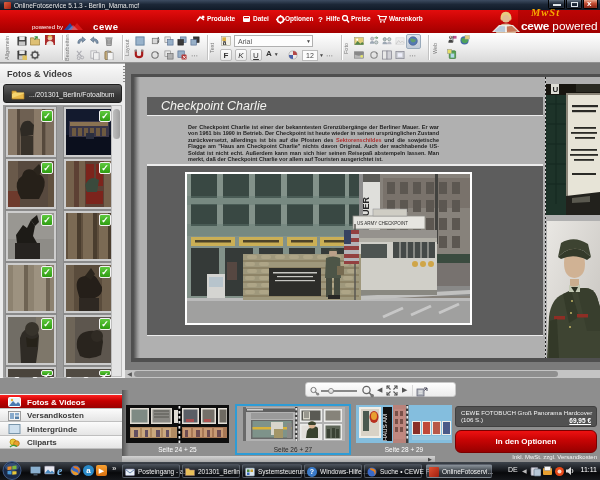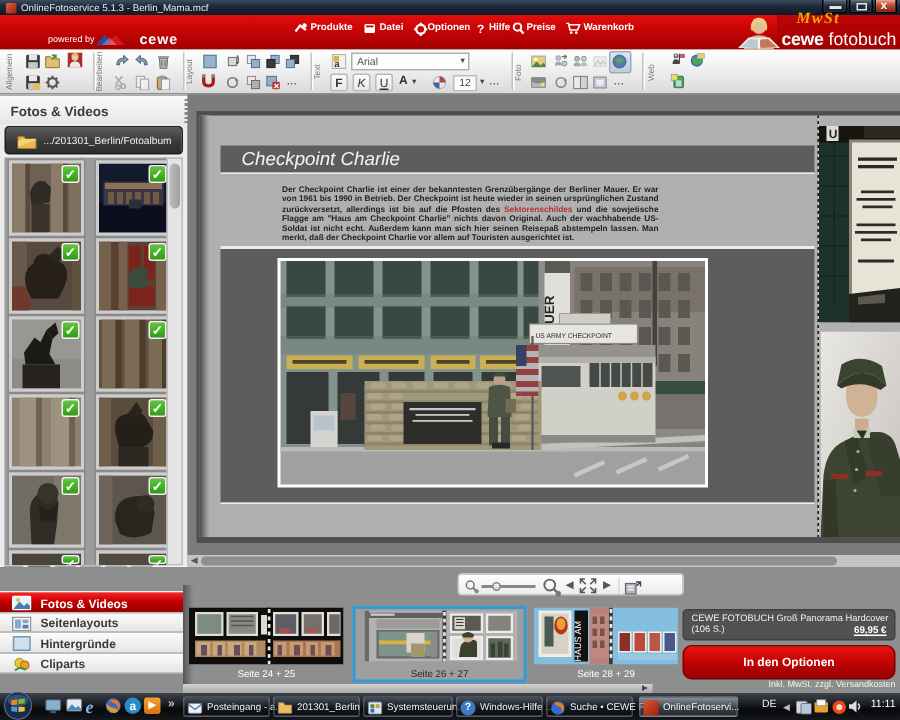--- a/index.html
+++ b/index.html
@@ -167,21 +167,21 @@
   <svg class="abs" style="left:490px;top:11px;" width="32" height="22" viewBox="0 0 32 22">
     <circle cx="16" cy="7" r="4.6" fill="#e2bd93"></circle>
     <path d="M10.5,8 Q10.5,0.5 16,0.8 Q21.5,1 21.5,8 L20.5,10 Q19.5,3.8 16,3.8 Q12.5,3.8 11.5,10 Z" fill="#e8cc80"></path>
     <path d="M6,22 Q7,12.5 16,12.5 Q25,12.5 26,22 Z" fill="#d8b898"></path>
     <path d="M2,21 L9,14 L23,14 L30,21 Z" fill="#ece8e0"></path>
     <path d="M4,20.5 L10,15 L16,15.5 L15,21 Z" fill="#b8c8d8"></path>
     <path d="M28,20.5 L22,15 L16,15.5 L17,21 Z" fill="#c87858"></path>
     <path d="M15.2,14.5 L16.8,14.5 L16.5,21.5 L15.5,21.5 Z" fill="#f8f8f4"></path>
   </svg>
   <div id="mein" class="abs">MwSt</div>
-  <div id="cewelogo" class="abs"><b>cewe</b> <span style="font-weight:normal;">fotobuch</span></div>
+  <div id="cewelogo" class="abs"><b>cewe</b> <span style="font-weight:normal;">powered</span></div>
 
   <div id="toolbar" class="abs"></div>
   <div class="vlabel abs" style="left:4px;top:34px;">Allgemein</div>
 
   <svg class="ti abs" style="left:17px;top:36px;" viewBox="0 0 11 11">
       <rect x="0.5" y="0.5" width="10" height="10" rx="1" fill="#3a3a3a"></rect>
       <rect x="2.5" y="0.5" width="6" height="4" fill="#e8e8e8"></rect>
       <rect x="2" y="6" width="7" height="4.5" fill="#c8c8c8"></rect>
     </svg>
   <svg class="ti abs" style="left:30px;top:36px;" viewBox="0 0 11 11">
@@ -1036,21 +1036,21 @@
           </svg>
           <span class="mtxt">Fotos &amp; Videos</span>
         </div>
       <div class="mrow" style="top:13.5px;">
           <svg class="mico" viewBox="0 0 13 10">
             <rect x="0.5" y="0.5" width="12" height="9" fill="#f4f4f4" stroke="#888" stroke-width="0.8"></rect>
             <rect x="2" y="2" width="4" height="6" fill="#88aacc"></rect>
             <rect x="7" y="2" width="4" height="2.5" fill="#88aacc"></rect>
             <rect x="7" y="5.5" width="4" height="2.5" fill="#5580aa"></rect>
           </svg>
-          <span class="mtxt">Seitenlayouts</span>
+          <span class="mtxt">Versandkosten</span>
         </div>
       <div class="mrow" style="top:40.5px;">
           <svg class="mico" viewBox="0 0 13 10">
             <circle cx="5" cy="4" r="3" fill="#e8c838" stroke="#b89010" stroke-width="0.8"></circle>
             <circle cx="8.5" cy="5.5" r="2.8" fill="#e8a030" stroke="#b87010" stroke-width="0.8"></circle>
             <path d="M2,9 Q5,6 9,8.5" stroke="#3a9a3a" stroke-width="1.4" fill="none"></path>
           </svg>
           <span class="mtxt">Cliparts</span>
         </div>
       <div class="mrow" style="top:27px;">

